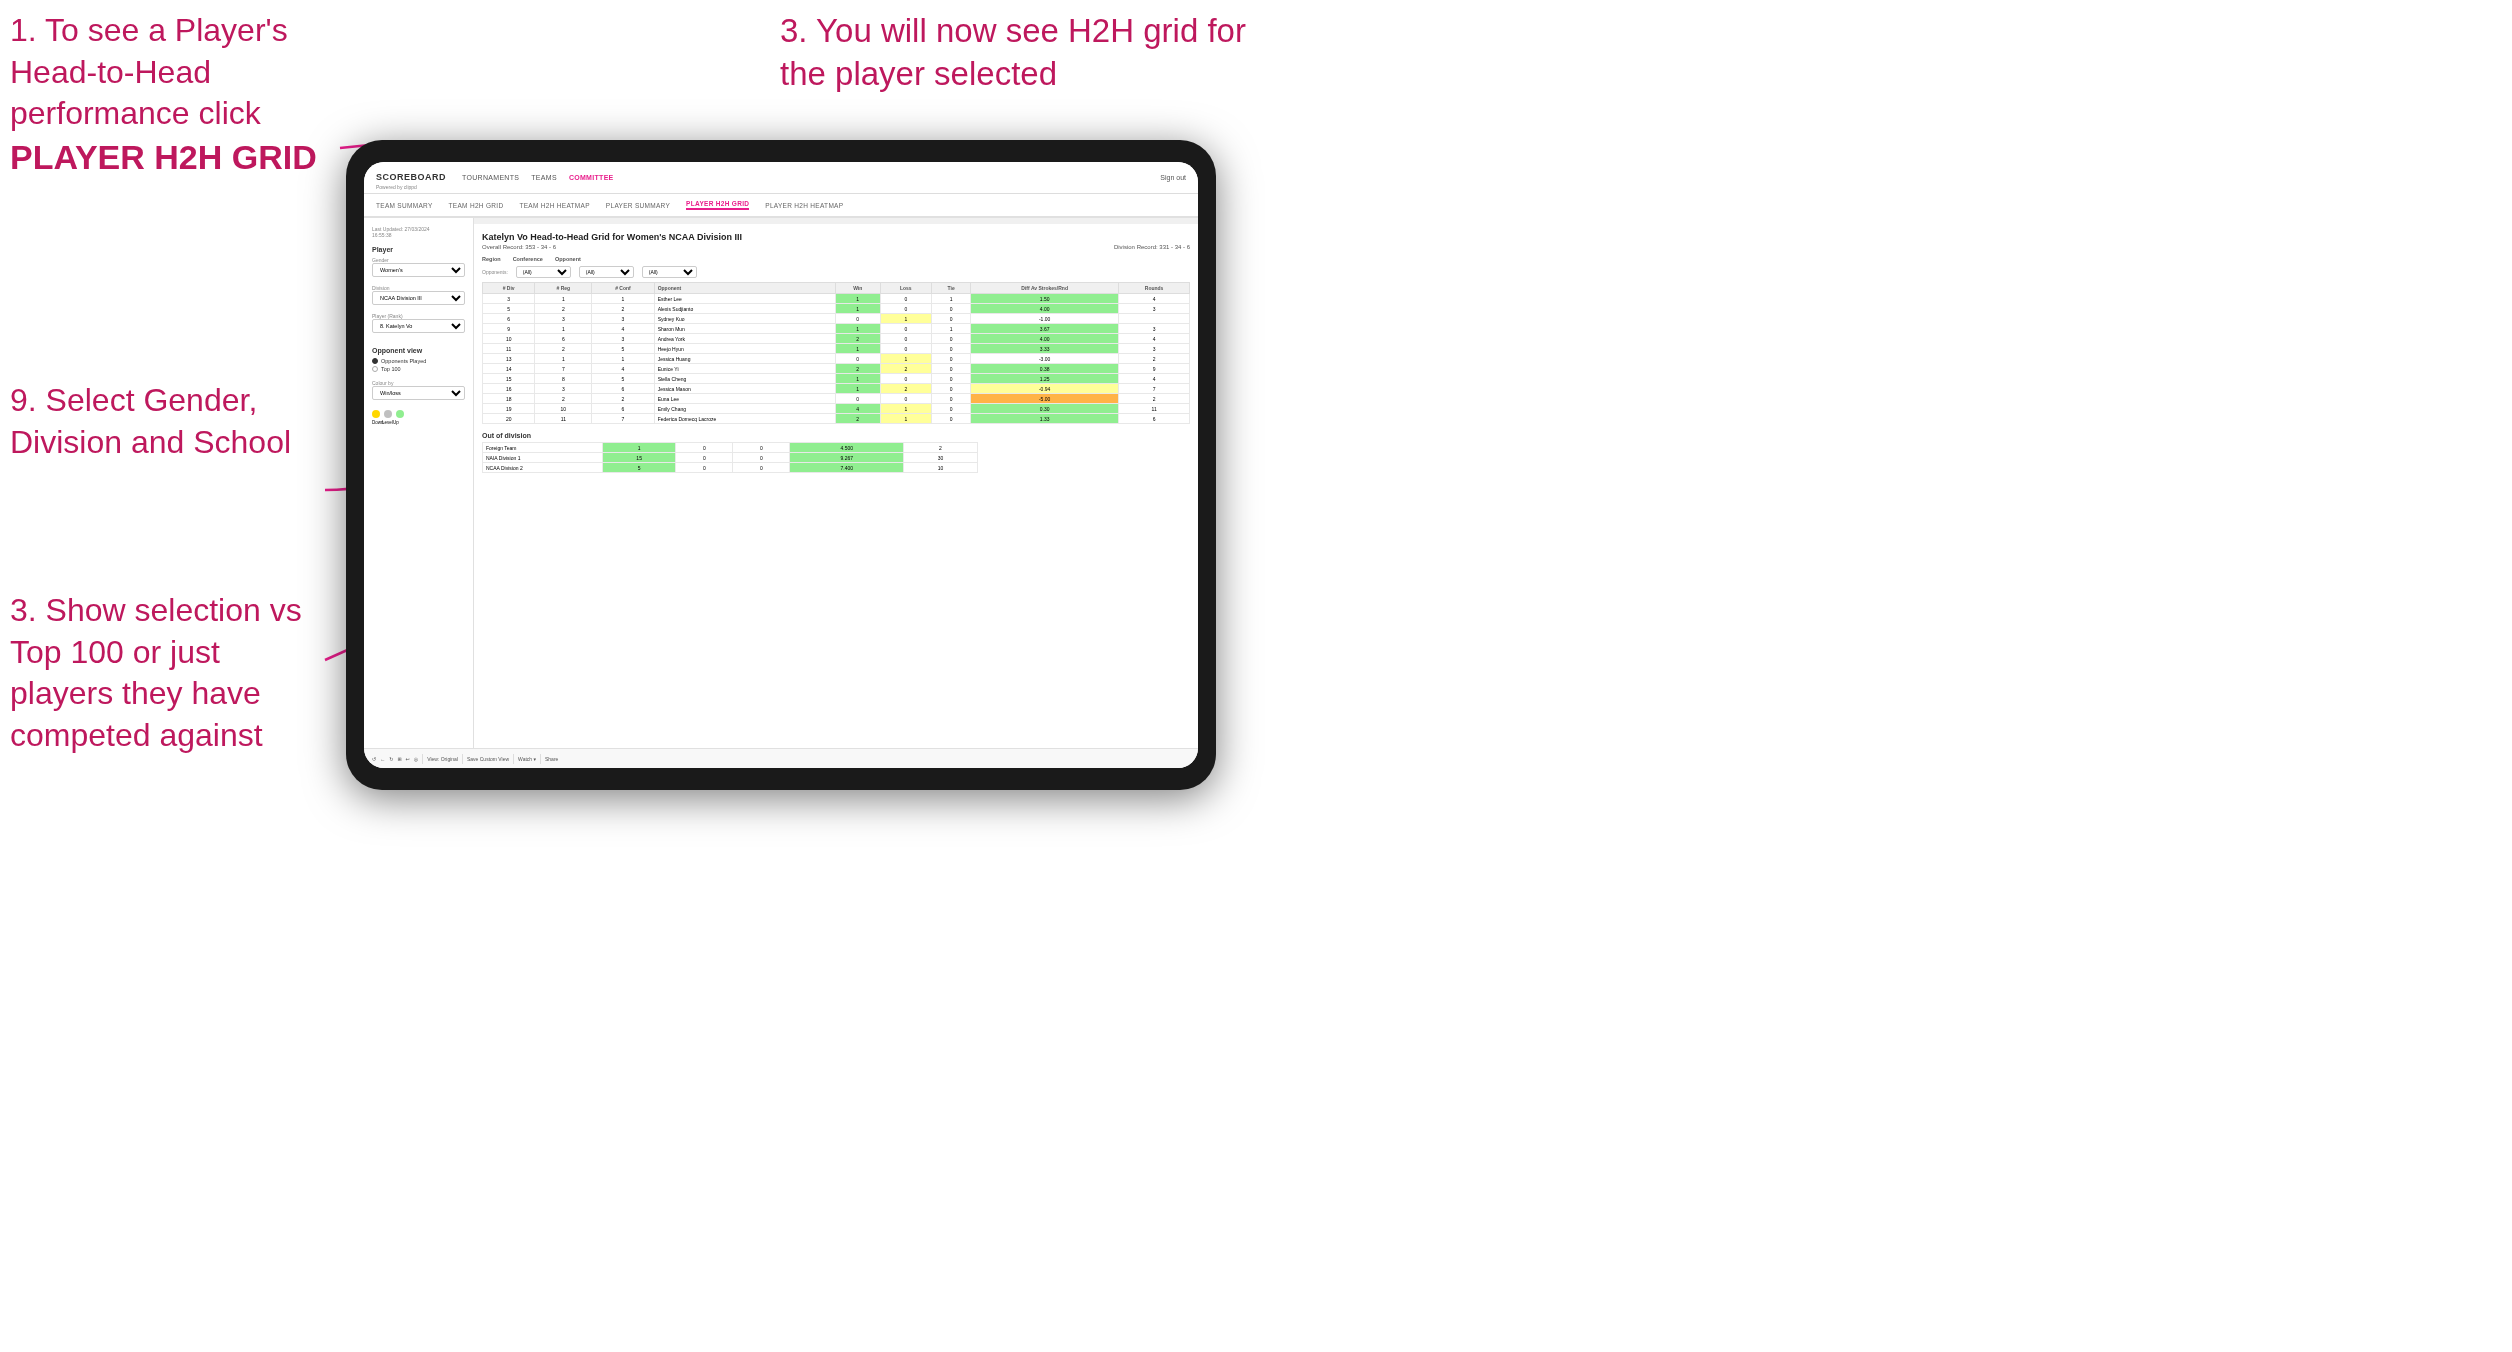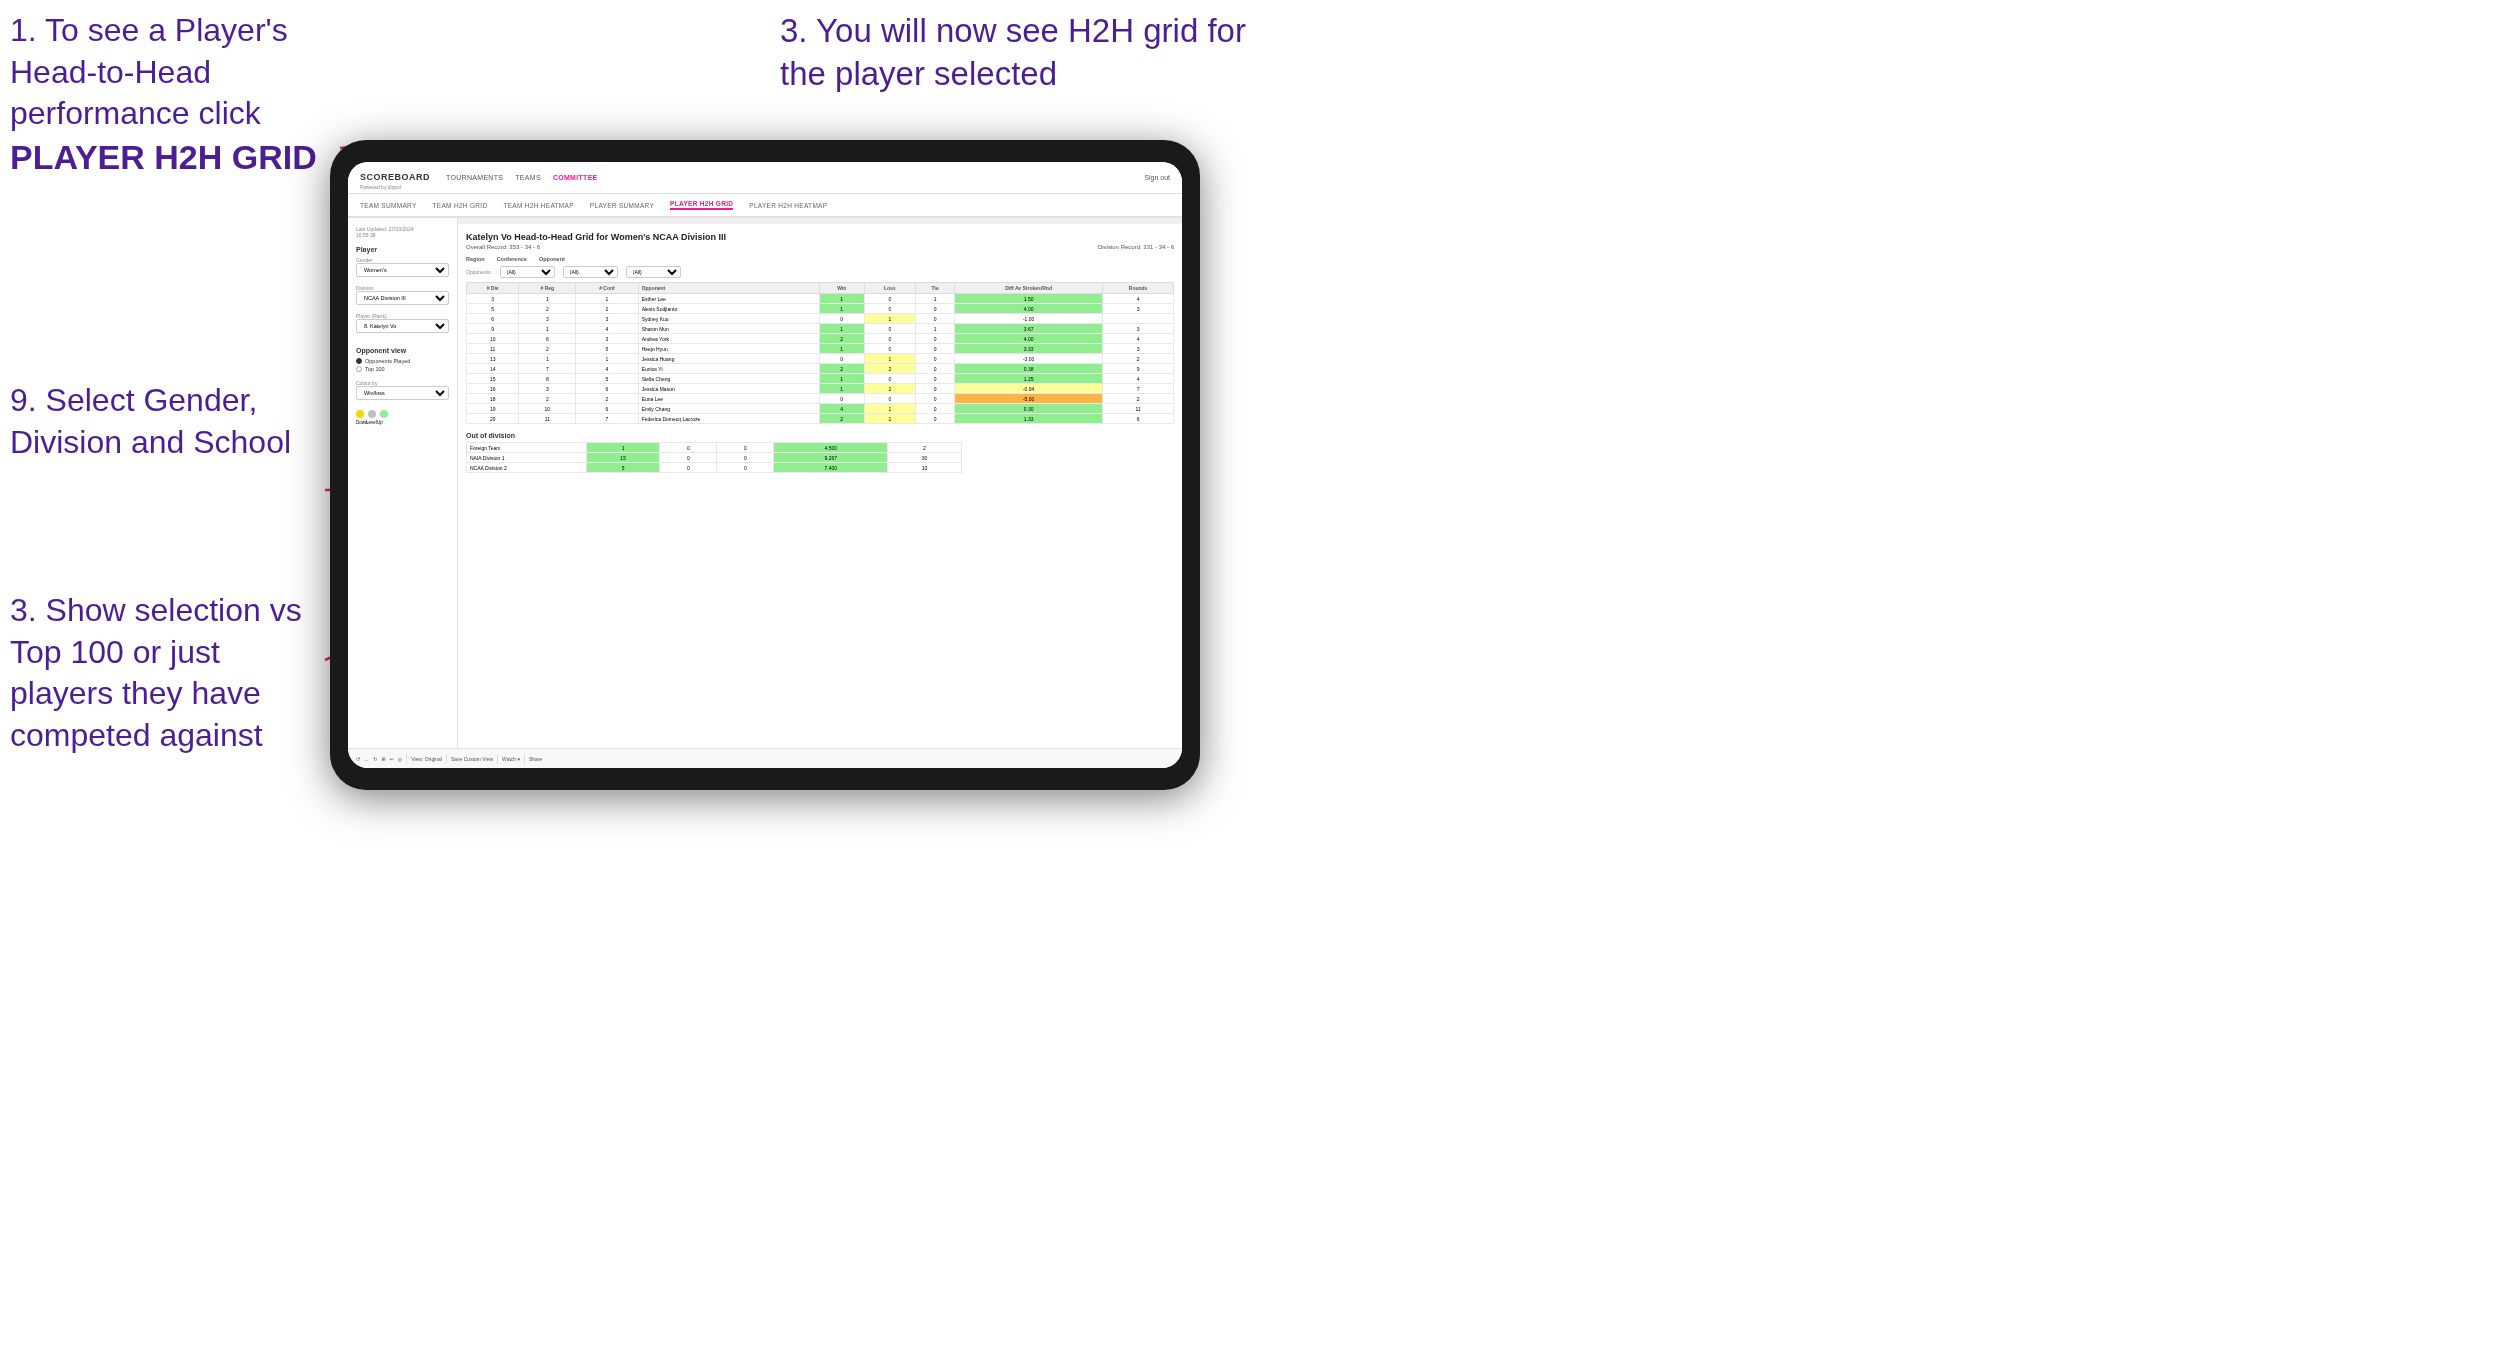--- a/index.html
+++ b/index.html
@@ -8,33 +8,33 @@
       font-family: -apple-system, BlinkMacSystemFont, 'Segoe UI', Arial, sans-serif;
       width: 2512px;
       height: 1352px;
       position: relative;
       overflow: hidden;
     }
 
     .instruction-text {
       font-size: 32px;
       line-height: 1.3;
-      color: #4c1d95;
+      color: #be185d;
     }
 
     .instruction-text strong {
       font-weight: 900;
       font-size: 34px;
     }
 
     
     .tablet-wrapper {
       position: absolute;
       top: 140px;
-      left: 330px;
+      left: 346px;
       width: 870px;
       height: 650px;
     }
 
     .tablet-body {
       width: 100%;
       height: 100%;
       background: #1a1a1a;
       border-radius: 36px;
       padding: 22px 18px;

